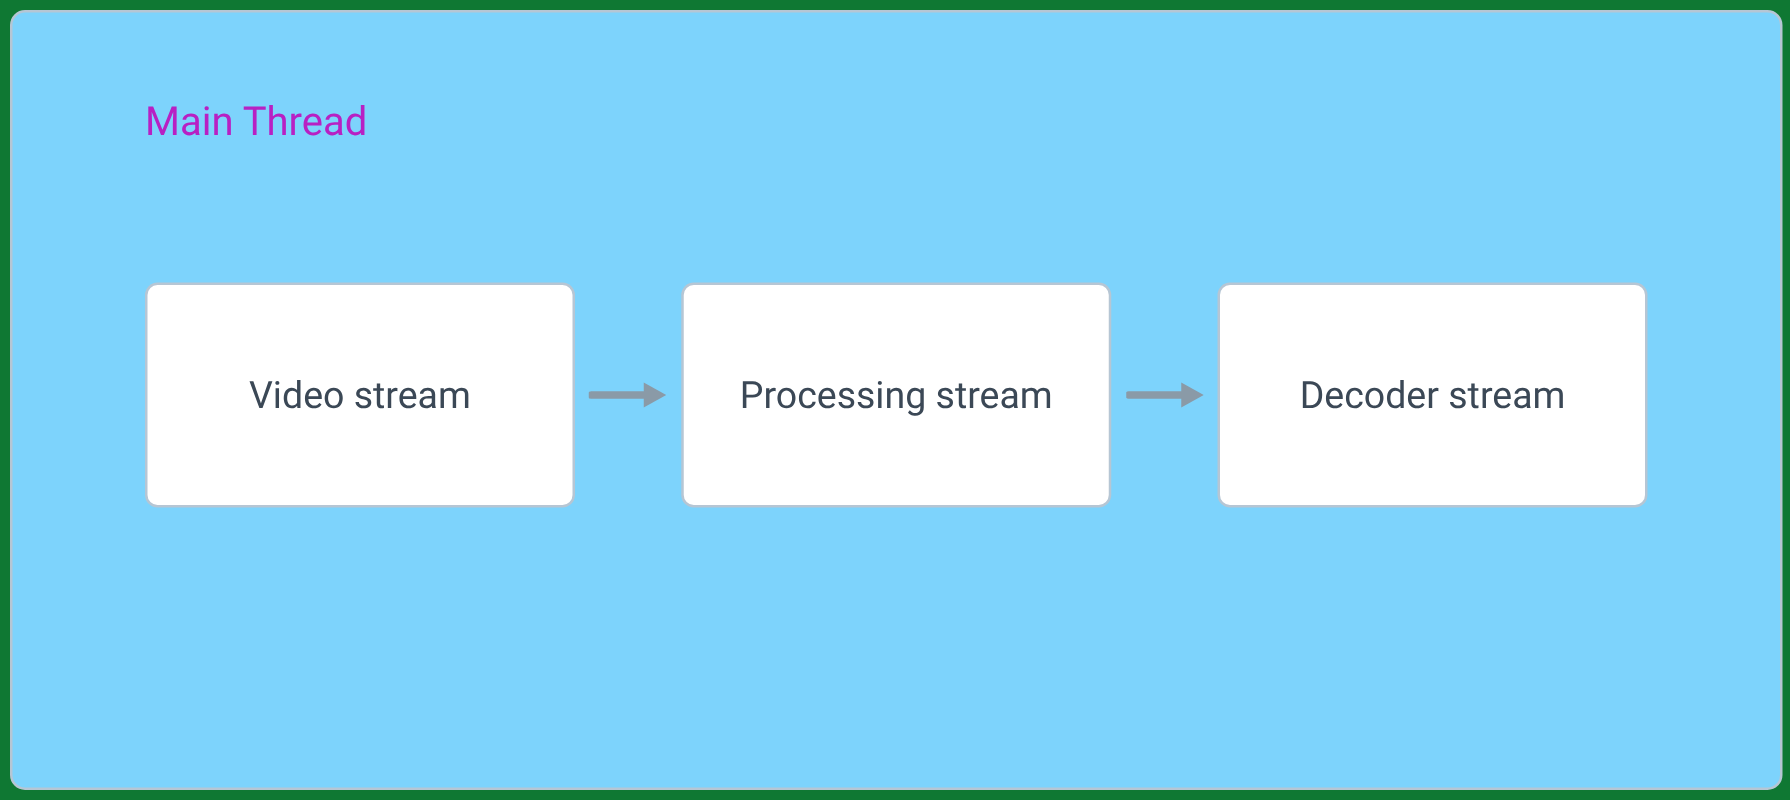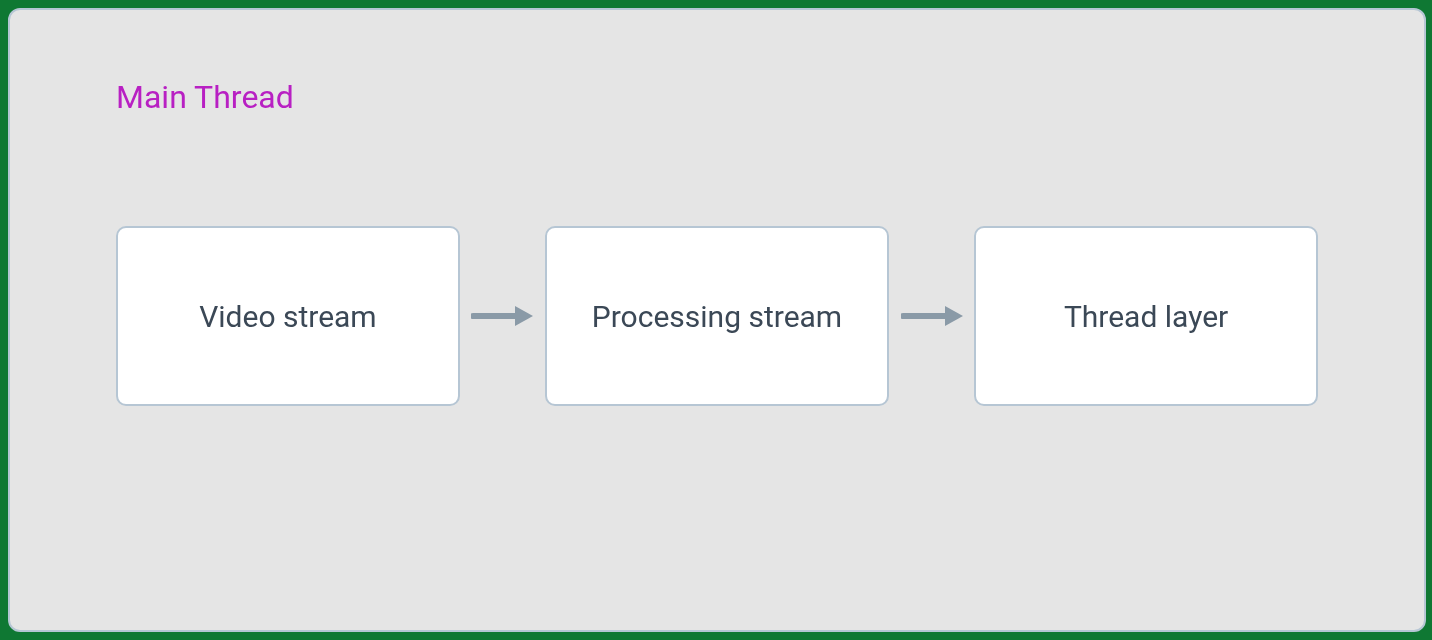--- a/index.html
+++ b/index.html
@@ -13,21 +13,21 @@
       width: 1432px;
       height: 640px;
       position: relative;
     }
     .container {
       position: absolute;
       left: 8px;
       top: 8px;
       width: 1418px;
       height: 624px;
-      background: #e5e5e5;
+      background: #7dd3fc;
       border: 2px solid #b6c6d4;
       border-radius: 12px;
       padding: 68px 106px 60px 106px;
     }
     .title {
       color: #b820c3;
       font-size: 32px;
       font-weight: 400;
       margin-bottom: 110px;
     }
@@ -84,17 +84,17 @@
     </div>
 
     <div class="arrow">
       <svg viewBox="0 0 62 24" xmlns="http://www.w3.org/2000/svg">
         <line x1="2" y1="12" x2="46" y2="12" stroke="#8a9aa7" stroke-width="6" stroke-linecap="round"></line>
         <polygon points="44,2 62,12 44,22" fill="#8a9aa7"></polygon>
       </svg>
     </div>
 
     <div class="node">
-      <span>Thread layer</span>
+      <span>Decoder stream</span>
     </div>
 
   </div>
 </div>
 
 </body></html>

